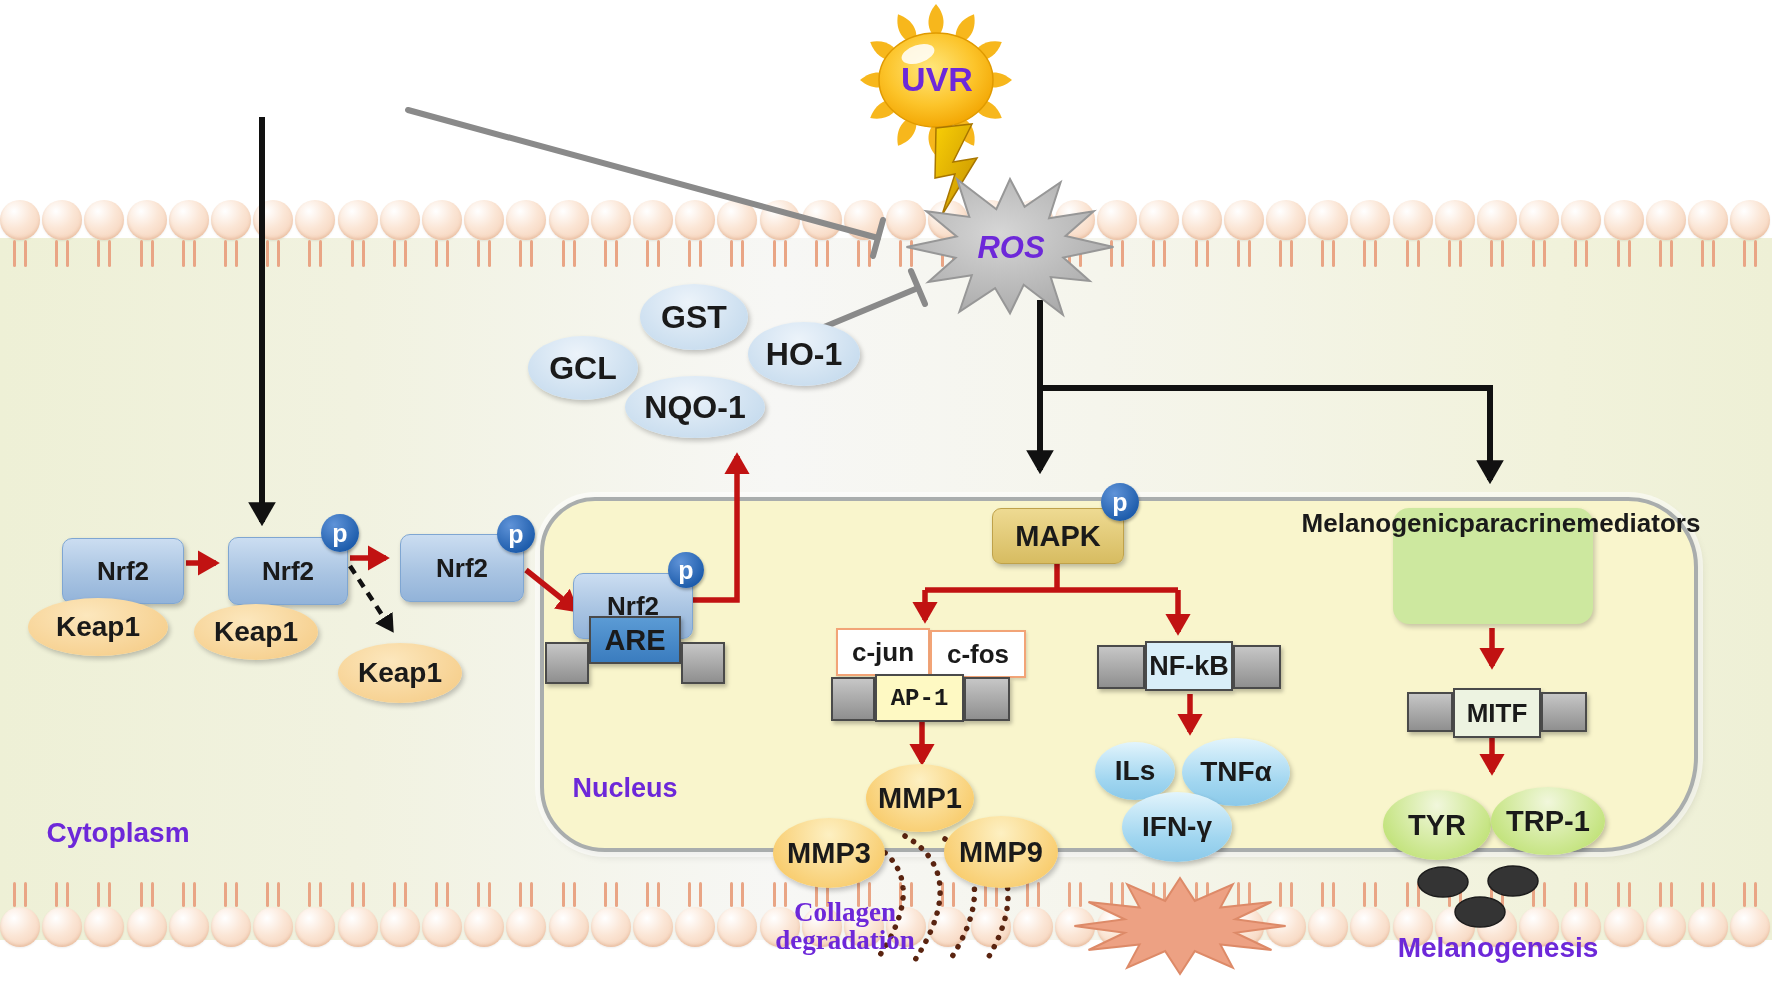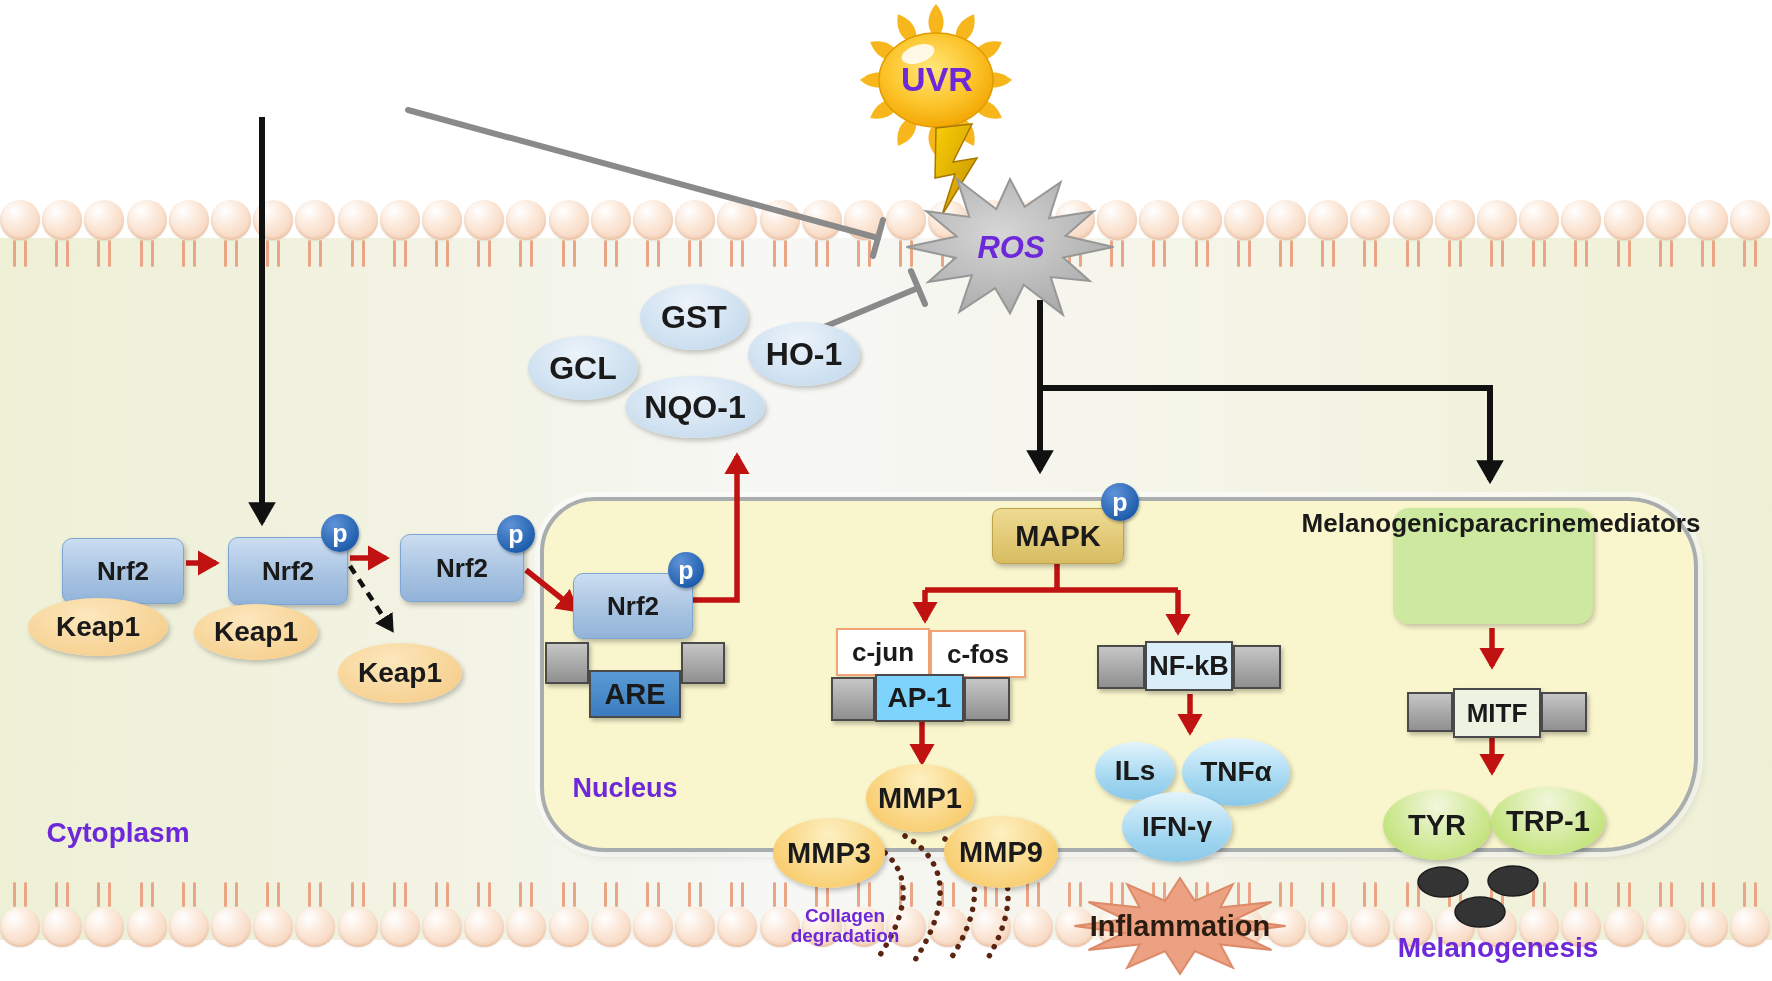--- a/index.html
+++ b/index.html
@@ -38,21 +38,21 @@
   .melenz{background:radial-gradient(ellipse at 50% 22%, #f1f7dc 0%, #bee173 85%);font-size:29px;text-align:right;}
   .pbadge{position:absolute;border-radius:50%;display:flex;align-items:center;justify-content:center;
      background:radial-gradient(circle at 35% 28%, #5f93d8 0%, #1d5cab 75%);color:#fff;
      font-size:25px;font-weight:bold;box-shadow:1px 2px 3px rgba(0,0,0,.3);}
   .gbox{position:absolute;background:linear-gradient(180deg,#c6c6c6,#8f8f8f);
      border:2px solid #4a4a4a;box-sizing:border-box;box-shadow:2px 3px 4px rgba(0,0,0,.25);}
   .dnacenter{position:absolute;display:flex;align-items:center;justify-content:center;
      border:2px solid #4a4a4a;box-sizing:border-box;font-weight:bold;
      box-shadow:2px 3px 4px rgba(0,0,0,.25);}
   .are{background:linear-gradient(180deg,#5b9bd5,#3a7cbf);font-size:29px;}
-  .ap1{background:#7dd3fc;font-size:28px;}
+  .ap1{background:#fef9c3;font-size:24px;font-family:Liberation Mono, monospace;}
   .nfkb{background:#d9eef8;font-size:27px;}
   .mitf{background:#edf3e1;font-size:26px;}
   .cbox{position:absolute;display:flex;align-items:center;justify-content:center;
      background:#fff;border:2px solid #f2a477;box-sizing:border-box;font-size:26px;font-weight:bold;
      box-shadow:1px 2px 3px rgba(0,0,0,.15);}
   #natural-sources{left:105px;top:52px;width:300px;height:62px;background:#fff;
      border:6px solid #8cc63f;box-shadow:inset 0 0 0 3px #fff, 3px 4px 6px rgba(0,0,0,.25);
      color:#15a24a;font-size:31px;display:flex;align-items:center;justify-content:center;}
   #melanogenic-box{left:1393px;top:508px;width:200px;height:116px;background:#cde89f;
      border-radius:16px;box-shadow:2px 3px 5px rgba(0,0,0,.2);
@@ -800,21 +800,21 @@
     </div>
 
   <div class="pill nrf2" style="left:573px;top:573px;width:118px;height:64px;">
     <span>Nrf2</span>
     </div>
   <div class="pbadge" style="left:668px;top:552px;width:36px;height:36px;">
     <span>p</span>
     </div>
 
   <div class="gbox" style="left:545px;top:642px;width:44px;height:42px;"></div>
-  <div class="dnacenter are" style="left:589px;top:670px;width:92px;height:48px;">
+  <div class="dnacenter are" style="left:589px;top:616px;width:92px;height:48px;">
     <span>ARE</span>
     </div>
   <div class="gbox" style="left:681px;top:642px;width:44px;height:42px;"></div>
 
   <div class="pill mapk" style="left:992px;top:508px;width:130px;height:54px;">
     <span>MAPK</span>
     </div>
   <div class="pbadge" style="left:1101px;top:483px;width:38px;height:38px;">
     <span>p</span>
     </div>
@@ -871,22 +871,21 @@
   <div class="oval melenz" style="left:1383px;top:790px;width:108px;height:70px;">
     <span>TYR</span>
     </div>
   <div class="oval melenz" style="left:1491px;top:787px;width:114px;height:68px;">
     <span>TRP-1</span>
     </div>
 
   <div class="lbl" style="left:560px;top:772px;width:130px;height:32px;font-size:27px;">Nucleus</div>
   <div class="lbl" style="left:38px;top:816px;width:160px;height:34px;font-size:28px;">Cytoplasm</div>
 
-  <div class="lbl" style="left:752px;top:896px;width:186px;height:60px;font-size:19px;flex-direction:column;">
+  <div class="lbl" style="left:752px;top:896px;width:186px;height:60px;font-size:27px;flex-direction:column;font-family:Liberation Serif, serif;">
     <div>Collagen</div>
     <div>degradation</div>
   </div>
 
-  <div class="lbl" style="left:1080px;top:908px;width:200px;height:36px;font-size:29px;color:#2b1c12;">Inflammation</div>
 
   <div class="lbl" style="left:1388px;top:932px;width:220px;height:32px;font-size:28px;">Melanogenesis</div>
 
 </div>
 
 </body></html>

